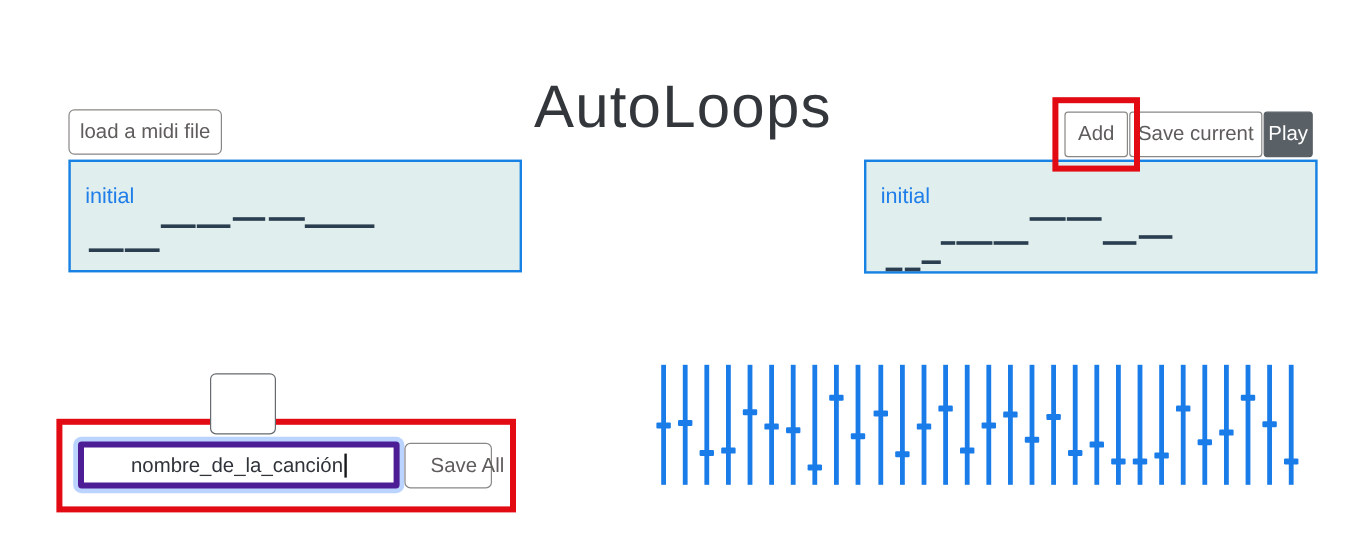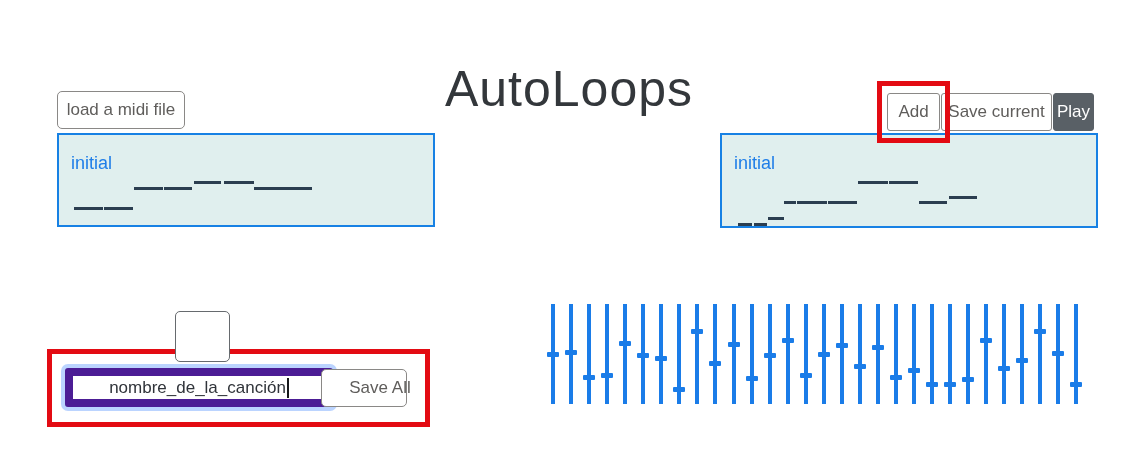--- a/index.html
+++ b/index.html
@@ -56,28 +56,28 @@
   .btn-interpolate { left: 72px; top: 311px; width: 104px; height: 41px; border-radius: 5px; z-index: 1; }
   .interp-input {
     position: absolute; left: 175px; top: 311px; width: 55px; height: 51px;
     background: #fff; border: 1px solid #666a6e; border-radius: 5px;
     font-size: 17px; text-align: center; z-index: 2;
     font-family: "Liberation Sans", sans-serif;
   }
   .name-input {
     position: absolute; left: 65px; top: 368px; width: 268px; height: 39px;
     background: #fff;
-    border: 8px solid #4c1d95; border-radius: 3px;
+    border: 5px solid #4c1d95; border-radius: 3px;
     box-shadow: 0 0 0 4px rgba(120,170,255,0.50);
     display: flex; align-items: center; justify-content: center;
     font-size: 17px; color: #30343a;
     z-index: 2;
   }
   .caret { width: 2px; height: 20px; background: #16181b; margin-left: 1px; }
-  .btn-saveall { left: 321px; top: 369px; width: 86px; height: 38px; border-radius: 5px; z-index: 2; padding-left: 32px; }
+  .btn-saveall { left: 337px; top: 369px; width: 73px; height: 38px; border-radius: 5px; z-index: 2; padding-left: 32px; }
   .slider { position: absolute; top: 304px; width: 12px; height: 100px; cursor: pointer; }
   .slider .track {
     position: absolute; left: 4px; top: 0; width: 4px; height: 100%;
     background: #1a7ce8;
   }
   .slider .thumb {
     position: absolute; left: 0; width: 12px; height: 5px;
     background: #1a7ce8; border-radius: 1px;
   }
 </style>

